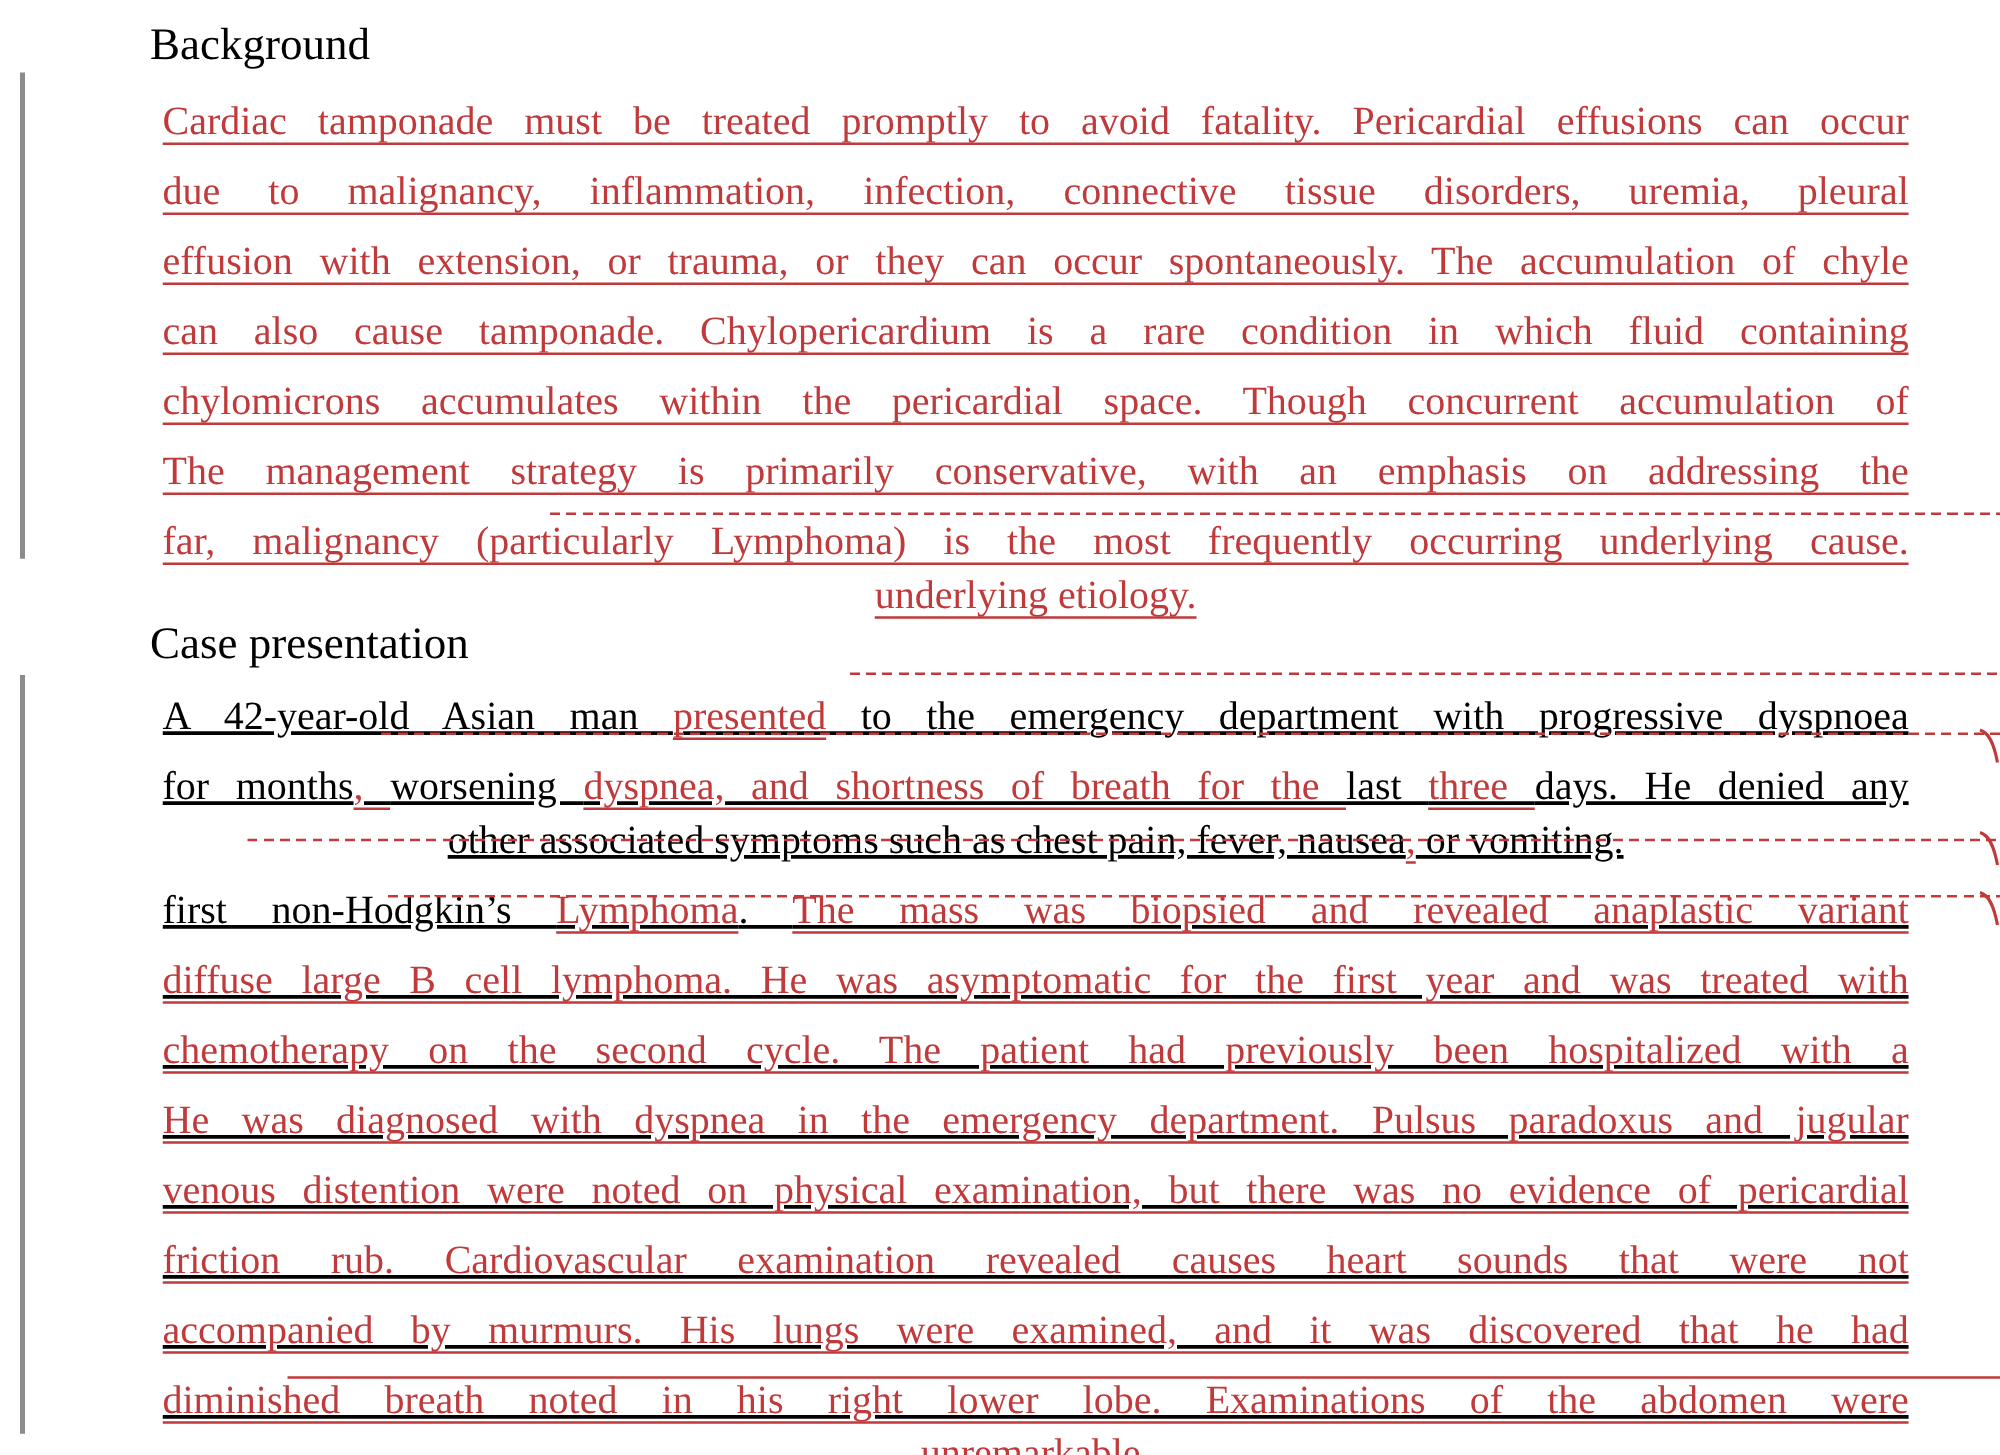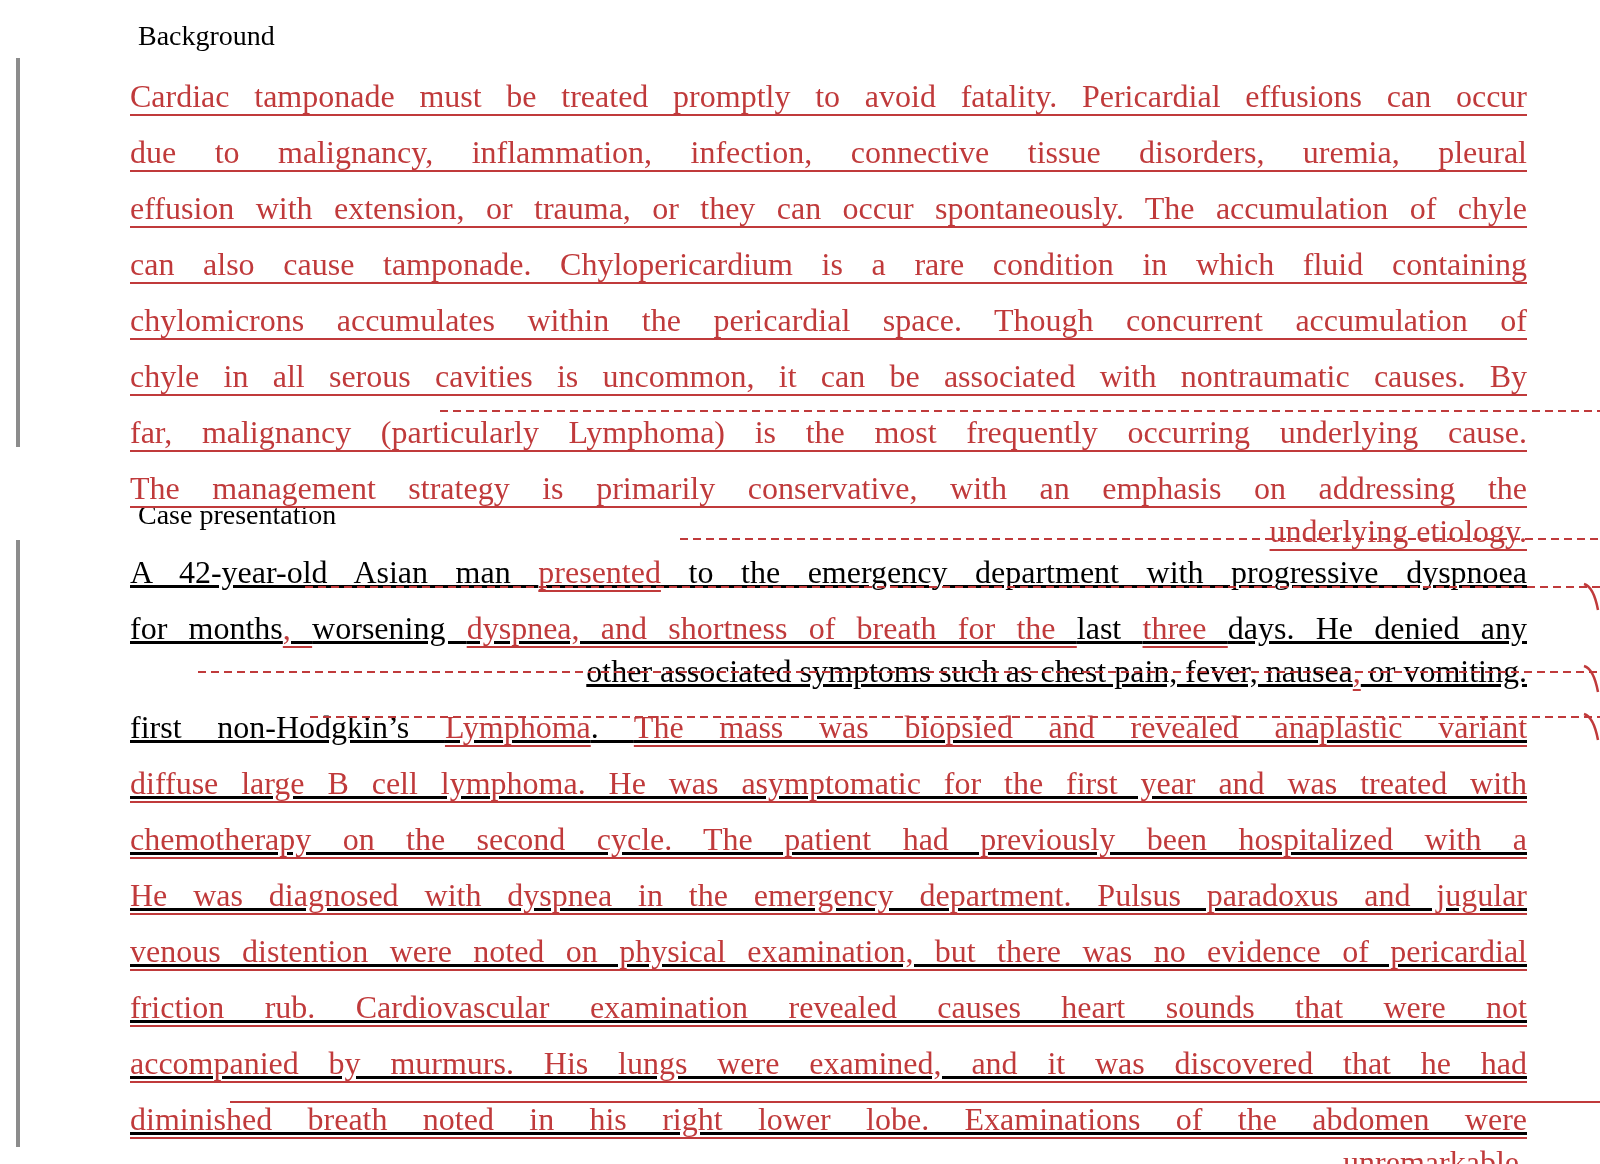--- a/index.html
+++ b/index.html
@@ -8,33 +8,33 @@
     --bar:#8c8c8c;
     --paper:#ffffff;
   }
   html,body{margin:0;padding:0;}
   body{
     width:1600px;height:1164px;position:relative;overflow:hidden;
     background:var(--paper);
     font-family:"Liberation Serif", serif;
   }
   .heading{
-    position:absolute;left:138px;font-size:28px;line-height:43px;color:var(--ink);
+    position:absolute;left:120px;font-size:36px;line-height:43px;color:var(--ink);
     white-space:nowrap;
   }
   #bg-head{top:14px;}
   #case-head{top:493px;}
   .para{
     position:absolute;left:130px;width:1397px;
     font-size:32px;color:var(--ink);
   }
   #bg-para{top:62px;}
   #case-para{top:538px;text-decoration:underline;}
   .line{
-    height:43px;line-height:43px;overflow:hidden;text-align:right;
+    height:43px;line-height:43px;overflow:hidden;text-align:center;
   }
   .line.j{text-align:justify;margin-top:13px;}
   .line.j::after{content:"";display:inline-block;width:100%;height:0;}
   .orig{color:var(--ink);}
   .ins{
     color:var(--red);
     text-decoration:underline;
     text-decoration-color:var(--red);
     text-decoration-thickness:2px;
     text-underline-offset:7px;
@@ -71,23 +71,22 @@
 
   <div class="heading" id="bg-head">Background</div>
   <div class="heading" id="case-head">Case presentation</div>
 
   <div class="para" id="bg-para">
       <div class="line j"><span class="ins">Cardiac tamponade must be treated promptly to avoid fatality. Pericardial effusions can occur</span></div>
       <div class="line j"><span class="ins">due to malignancy, inflammation, infection, connective tissue disorders, uremia, pleural</span></div>
       <div class="line j"><span class="ins">effusion with extension, or trauma, or they can occur spontaneously. The accumulation of chyle</span></div>
       <div class="line j"><span class="ins">can also cause tamponade. Chylopericardium is a rare condition in which fluid containing</span></div>
       <div class="line j"><span class="ins">chylomicrons accumulates within the pericardial space. Though concurrent accumulation of</span></div>
-      <div class="line j"><span class="ins">chyle in all serous cavities is uncommon, it can be associated with nontraumatic causes. By</span></div>
+      <div class="line j"><span class="ins">The management strategy is primarily conservative, with an emphasis on addressing the</span></div>
       <div class="line j"><span class="ins">far, malignancy (particularly Lymphoma) is the most frequently occurring underlying cause.</span></div>
-      <div class="line j"><span class="ins">The management strategy is primarily conservative, with an emphasis on addressing the</span></div>
       <div class="line"><span class="ins">underlying etiology.</span></div>
     </div>
   <div class="para" id="case-para">
       <div class="line j"><span class="orig">A 42-year-old Asian man </span><span class="ins">presented</span><span class="orig"> to the emergency department with progressive dyspnoea</span></div>
       <div class="line j"><span class="orig">for months</span><span class="ins">,&nbsp;</span><span class="orig">worsening </span><span class="ins">dyspnea, and shortness of breath for the </span><span class="orig">last </span><span class="ins">three&nbsp;</span><span class="orig">days. He denied any</span></div>
       <div class="line"><span class="orig">other associated symptoms such as chest pain, fever, nausea</span><span class="ins">,</span><span class="orig"> or vomiting.</span></div>
       <div class="line j"><span class="orig">first non-Hodgkin’s </span><span class="ins">Lymphoma</span><span class="orig">. </span><span class="ins">The mass was biopsied and revealed anaplastic variant</span></div>
       <div class="line j"><span class="ins">diffuse large B cell lymphoma. He was asymptomatic for the first year and was treated with</span></div>
       <div class="line j"><span class="ins">chemotherapy on the second cycle. The patient had previously been hospitalized with a</span></div>
       <div class="line j"><span class="ins">He was diagnosed with dyspnea in the emergency department. Pulsus paradoxus and jugular</span></div>

